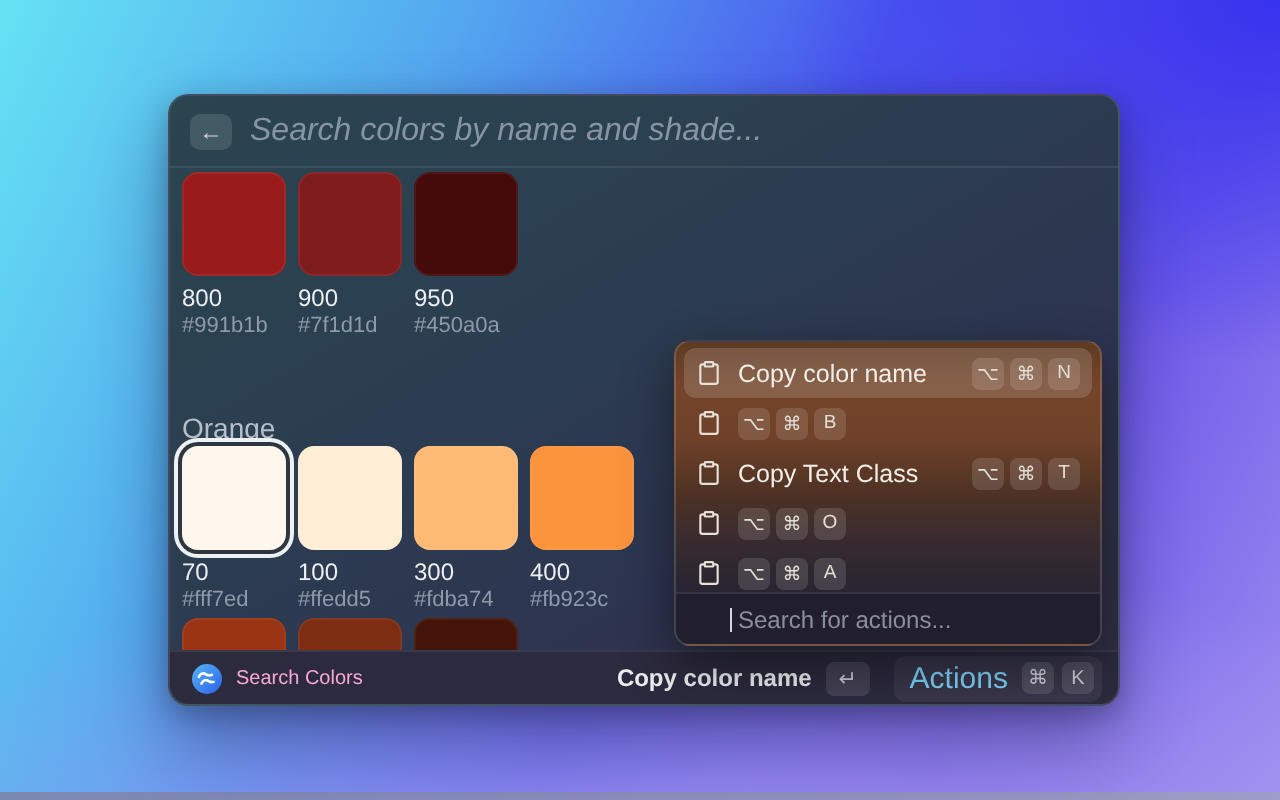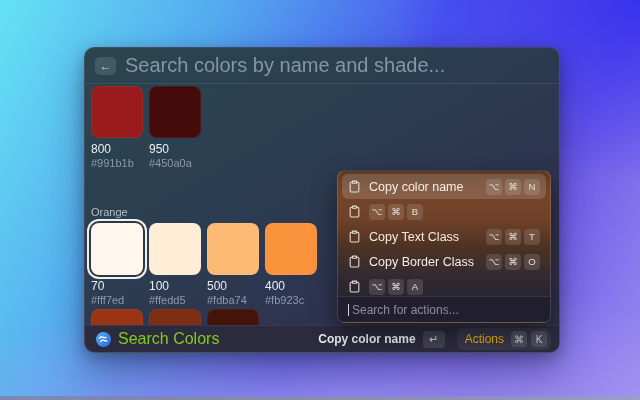--- a/index.html
+++ b/index.html
@@ -23,30 +23,30 @@
     border:1px solid rgba(255,255,255,.10);
     box-shadow:0 18px 36px rgba(25,20,70,.38), 0 4px 14px rgba(0,0,0,.25);
     overflow:hidden;
   }
   .searchbar { position:absolute; left:0; top:0; width:100%; height:36px;
     display:flex; align-items:center; padding:0 10px;
     border-bottom:1px solid rgba(255,255,255,.08); z-index:3; }
   .back-btn { width:21px; height:18px; border-radius:5px; background:rgba(255,255,255,.12);
     display:flex; align-items:center; justify-content:center;
     color:#cdd3da; font-size:12px; line-height:1; cursor:default; }
-  .search-input { margin-left:9px; color:#8795a3; font-size:20px; }
+  .search-input { margin-left:9px; color:#8795a3; font-size:16px;font-style:italic; }
 
   .content { position:absolute; left:0; top:36px; width:100%; height:241px; overflow:hidden; z-index:1; }
   .row { position:absolute; left:6px; display:flex; gap:6px; }
   .cell { width:52px; flex:0 0 52px; }
   .swatch { width:52px; height:52px; border-radius:8px; box-shadow: inset 0 0 0 1px rgba(255,255,255,.06); }
   .swatch.selected { box-shadow: 0 0 0 2px rgba(12,22,32,.85), 0 0 0 4px #eef1f4; }
   .shade-label { margin-top:4px; font-size:12px; color:#ebeef2; }
   .hex-label { margin-top:1px; font-size:11px; color:#8e99a9; }
-  .section-label { position:absolute; left:6px; top:122px; font-size:11px; color:#b6bfc9; }
+  .section-label { position:absolute; left:6px; top:122px; font-size:14px; color:#b6bfc9; }
   .row-red { top:2px; }
   .row-orange1 { top:139px; }
   .row-orange2 { top:225px; }
 
   
   .menu { position:absolute; left:252px; top:122px; width:214px; height:153px;
     border-radius:8px; z-index:5;
     background:linear-gradient(180deg,#5d3a22 0%, #74452a 14%, #6f4128 32%, #4e3224 50%, #352a30 68%, #272431 84%, #222130 100%);
     border:1px solid rgba(255,255,255,.15);
     box-shadow:0 10px 26px rgba(0,0,0,.45);
@@ -55,37 +55,37 @@
   .menu-items { position:absolute; left:0; top:0; width:100%; padding:3px 4px; }
   .menu-row { height:25px; display:flex; align-items:center; padding:0 6px; border-radius:6px; }
   .menu-row.selected { background:rgba(255,255,255,.15); }
   .menu-row .mi-icon { width:13px; height:13px; margin-right:8px; flex:0 0 13px; display:flex; }
   .menu-row .mi-label { flex:1; font-size:12.5px; color:#f3eee7; white-space:nowrap; }
   .keycaps { display:flex; gap:3px; }
   .keycap { width:16px; height:16px; border-radius:4px; background:rgba(255,255,255,.13);
     color:#e3ded6; font-size:9.5px; display:flex; align-items:center; justify-content:center; }
   .menu-search { position:absolute; left:0; bottom:0; width:100%; height:26px;
     background:rgba(33,31,45,.93); border-top:1px solid rgba(255,255,255,.09);
-    display:flex; align-items:center; padding:0 10px; }
+    display:flex; align-items:center; padding:0 27px; }
   .caret { width:1px; height:12px; background:#d4d7dd; margin-right:3px; }
   .menu-search-text { font-size:12px; color:#8a8f9a; }
 
   
   .statusbar { position:absolute; left:0; bottom:0; width:100%; height:27px; z-index:4;
     background:rgba(44,42,62,.97); border-top:1px solid rgba(255,255,255,.07);
     display:flex; align-items:center; padding:0 8px 0 11px; border-radius:0 0 10px 10px; }
-  .app-name { margin-left:7px; font-size:16px; color:#84cc16; }
+  .app-name { margin-left:7px; font-size:10px; color:#f9a8d4; }
   .statusbar .spacer { flex:1; }
   .primary-action { font-size:12px; font-weight:bold; color:#eceef2; margin-right:7px; }
   .key-badge { height:17px; min-width:22px; padding:0 4px; border-radius:4px;
     background:rgba(255,255,255,.11); color:#c8ccd6; font-size:11px;
     display:flex; align-items:center; justify-content:center; }
   .actions-group { margin-left:12px; display:flex; align-items:center; gap:4px;
     background:rgba(255,255,255,.06); border-radius:6px; padding:3px 4px 3px 8px; }
-  .actions-label { font-size:12px; color:#eab308; margin-right:3px; }
+  .actions-label { font-size:15px; color:#7dd3fc; margin-right:3px; }
   .actions-group .keycap { background:rgba(255,255,255,.12); font-size:10px; color:#cfd3dc; }
 </style>
 </head>
 <body>
 
 <div class="bottom-strip"></div>
 
 <div class="window">
 
   <div class="searchbar">
@@ -96,40 +96,45 @@
   </div>
 
   <div class="content">
     <div class="row row-red" id="row-red">
         <div class="cell">
           <div class="swatch" style="background: rgb(153, 27, 27);"></div>
           <div class="shade-label">800</div>
           <div class="hex-label">#991b1b</div>
         </div>
         <div class="cell">
+          <div class="swatch" style="background: rgb(127, 29, 29);"></div>
+          <div class="shade-label">900</div>
+          <div class="hex-label">#7f1d1d</div>
+        </div>
+        <div class="cell">
           <div class="swatch" style="background: rgb(69, 10, 10);"></div>
           <div class="shade-label">950</div>
           <div class="hex-label">#450a0a</div>
         </div>
       </div>
     <div class="section-label">Orange</div>
     <div class="row row-orange1" id="row-orange1">
         <div class="cell">
           <div class="swatch selected" style="background: rgb(255, 247, 237);"></div>
           <div class="shade-label">70</div>
           <div class="hex-label">#fff7ed</div>
         </div>
         <div class="cell">
           <div class="swatch" style="background: rgb(255, 237, 213);"></div>
           <div class="shade-label">100</div>
           <div class="hex-label">#ffedd5</div>
         </div>
         <div class="cell">
           <div class="swatch" style="background: rgb(253, 186, 116);"></div>
-          <div class="shade-label">500</div>
+          <div class="shade-label">300</div>
           <div class="hex-label">#fdba74</div>
         </div>
         <div class="cell">
           <div class="swatch" style="background: rgb(251, 146, 60);"></div>
           <div class="shade-label">400</div>
           <div class="hex-label">#fb923c</div>
         </div>
       </div>
     <div class="row row-orange2" id="row-orange2">
         <div class="cell">
@@ -187,21 +192,20 @@
             <span class="keycap">T</span>
           </span>
         </div>
         <div class="menu-row">
           <span class="mi-icon">
             <svg width="13" height="13" viewBox="0 0 24 24" fill="none" stroke="#e6e0d8" stroke-width="2" stroke-linecap="round" stroke-linejoin="round">
               <rect x="8" y="2" width="8" height="4" rx="1"></rect>
               <path d="M16 4h2a2 2 0 0 1 2 2v14a2 2 0 0 1-2 2H6a2 2 0 0 1-2-2V6a2 2 0 0 1 2-2h2"></path>
             </svg>
           </span>
-          <span class="mi-label">Copy Border Class</span>
           <span class="keycaps">
             <span class="keycap">⌥</span>
             <span class="keycap">⌘</span>
             <span class="keycap">O</span>
           </span>
         </div>
         <div class="menu-row">
           <span class="mi-icon">
             <svg width="13" height="13" viewBox="0 0 24 24" fill="none" stroke="#e6e0d8" stroke-width="2" stroke-linecap="round" stroke-linejoin="round">
               <rect x="8" y="2" width="8" height="4" rx="1"></rect>

